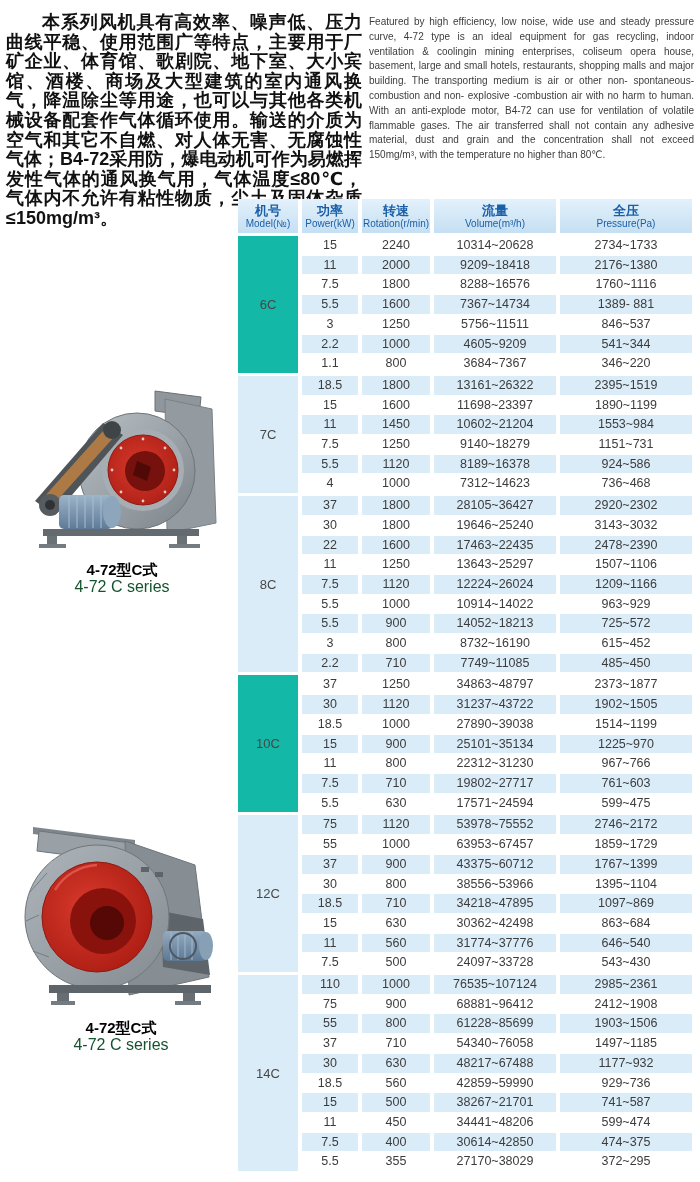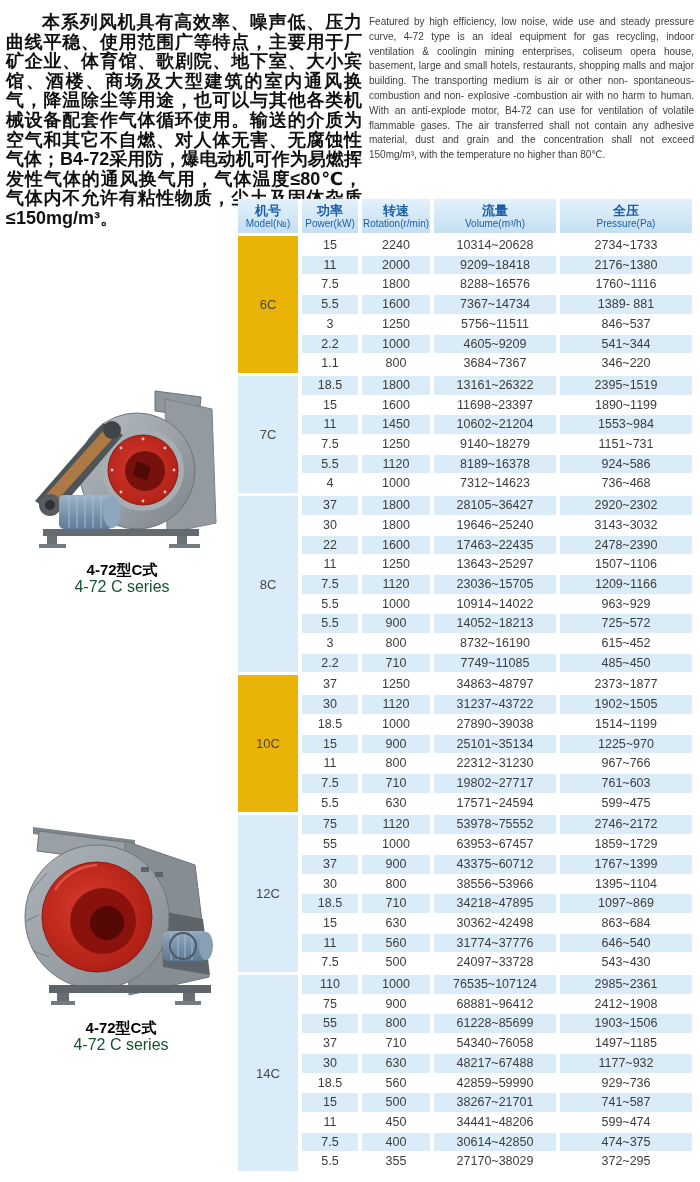--- a/index.html
+++ b/index.html
@@ -41,21 +41,21 @@
   .h-en { font-size:10px; font-weight:normal; color:#1b5fa8; line-height:12px;text-align:center; }
 
   table.spec td {
     height:18.7px; line-height:18.7px; padding:0; text-align:center;
     font-size:12.5px; color:#3c3c3c;
     border-left:4px solid #fff; border-bottom:1px solid #fff;
     background:#fff; overflow:hidden; white-space:nowrap;
   }
   table.spec tr.blue td { background:#dbecf9; }
   table.spec td.model {
-    background:#eab308; border-left:0; font-size:13px; color:#474747;
+    background:#14b8a6; border-left:0; font-size:13px; color:#474747;
     vertical-align:middle; line-height:normal;
   }
   table.spec tr.group-start td { border-top:3px solid #fff; }
 
   
   figure.fan { position:absolute; text-align:center; }
   .fan-top { left:16px; top:383px; width:212px; }
   .fan-bottom { left:12px; top:815px; width:218px; }
   .fan svg { display:block; margin:0 auto; }
   .cap-zh { font-size:15px; font-weight:bold; color:#000; margin-top:6px; line-height:18px;text-align:center; }
@@ -321,21 +321,21 @@
           </tr>
           <tr class="white">
             <td>11</td>
             <td>1250</td>
             <td>13643~25297</td>
             <td>1507~1106</td>
           </tr>
           <tr class="blue">
             <td>7.5</td>
             <td>1120</td>
-            <td>23036~15705</td>
+            <td>12224~26024</td>
             <td>1209~1166</td>
           </tr>
           <tr class="white">
             <td>5.5</td>
             <td>1000</td>
             <td>10914~14022</td>
             <td>963~929</td>
           </tr>
           <tr class="blue">
             <td>5.5</td>

